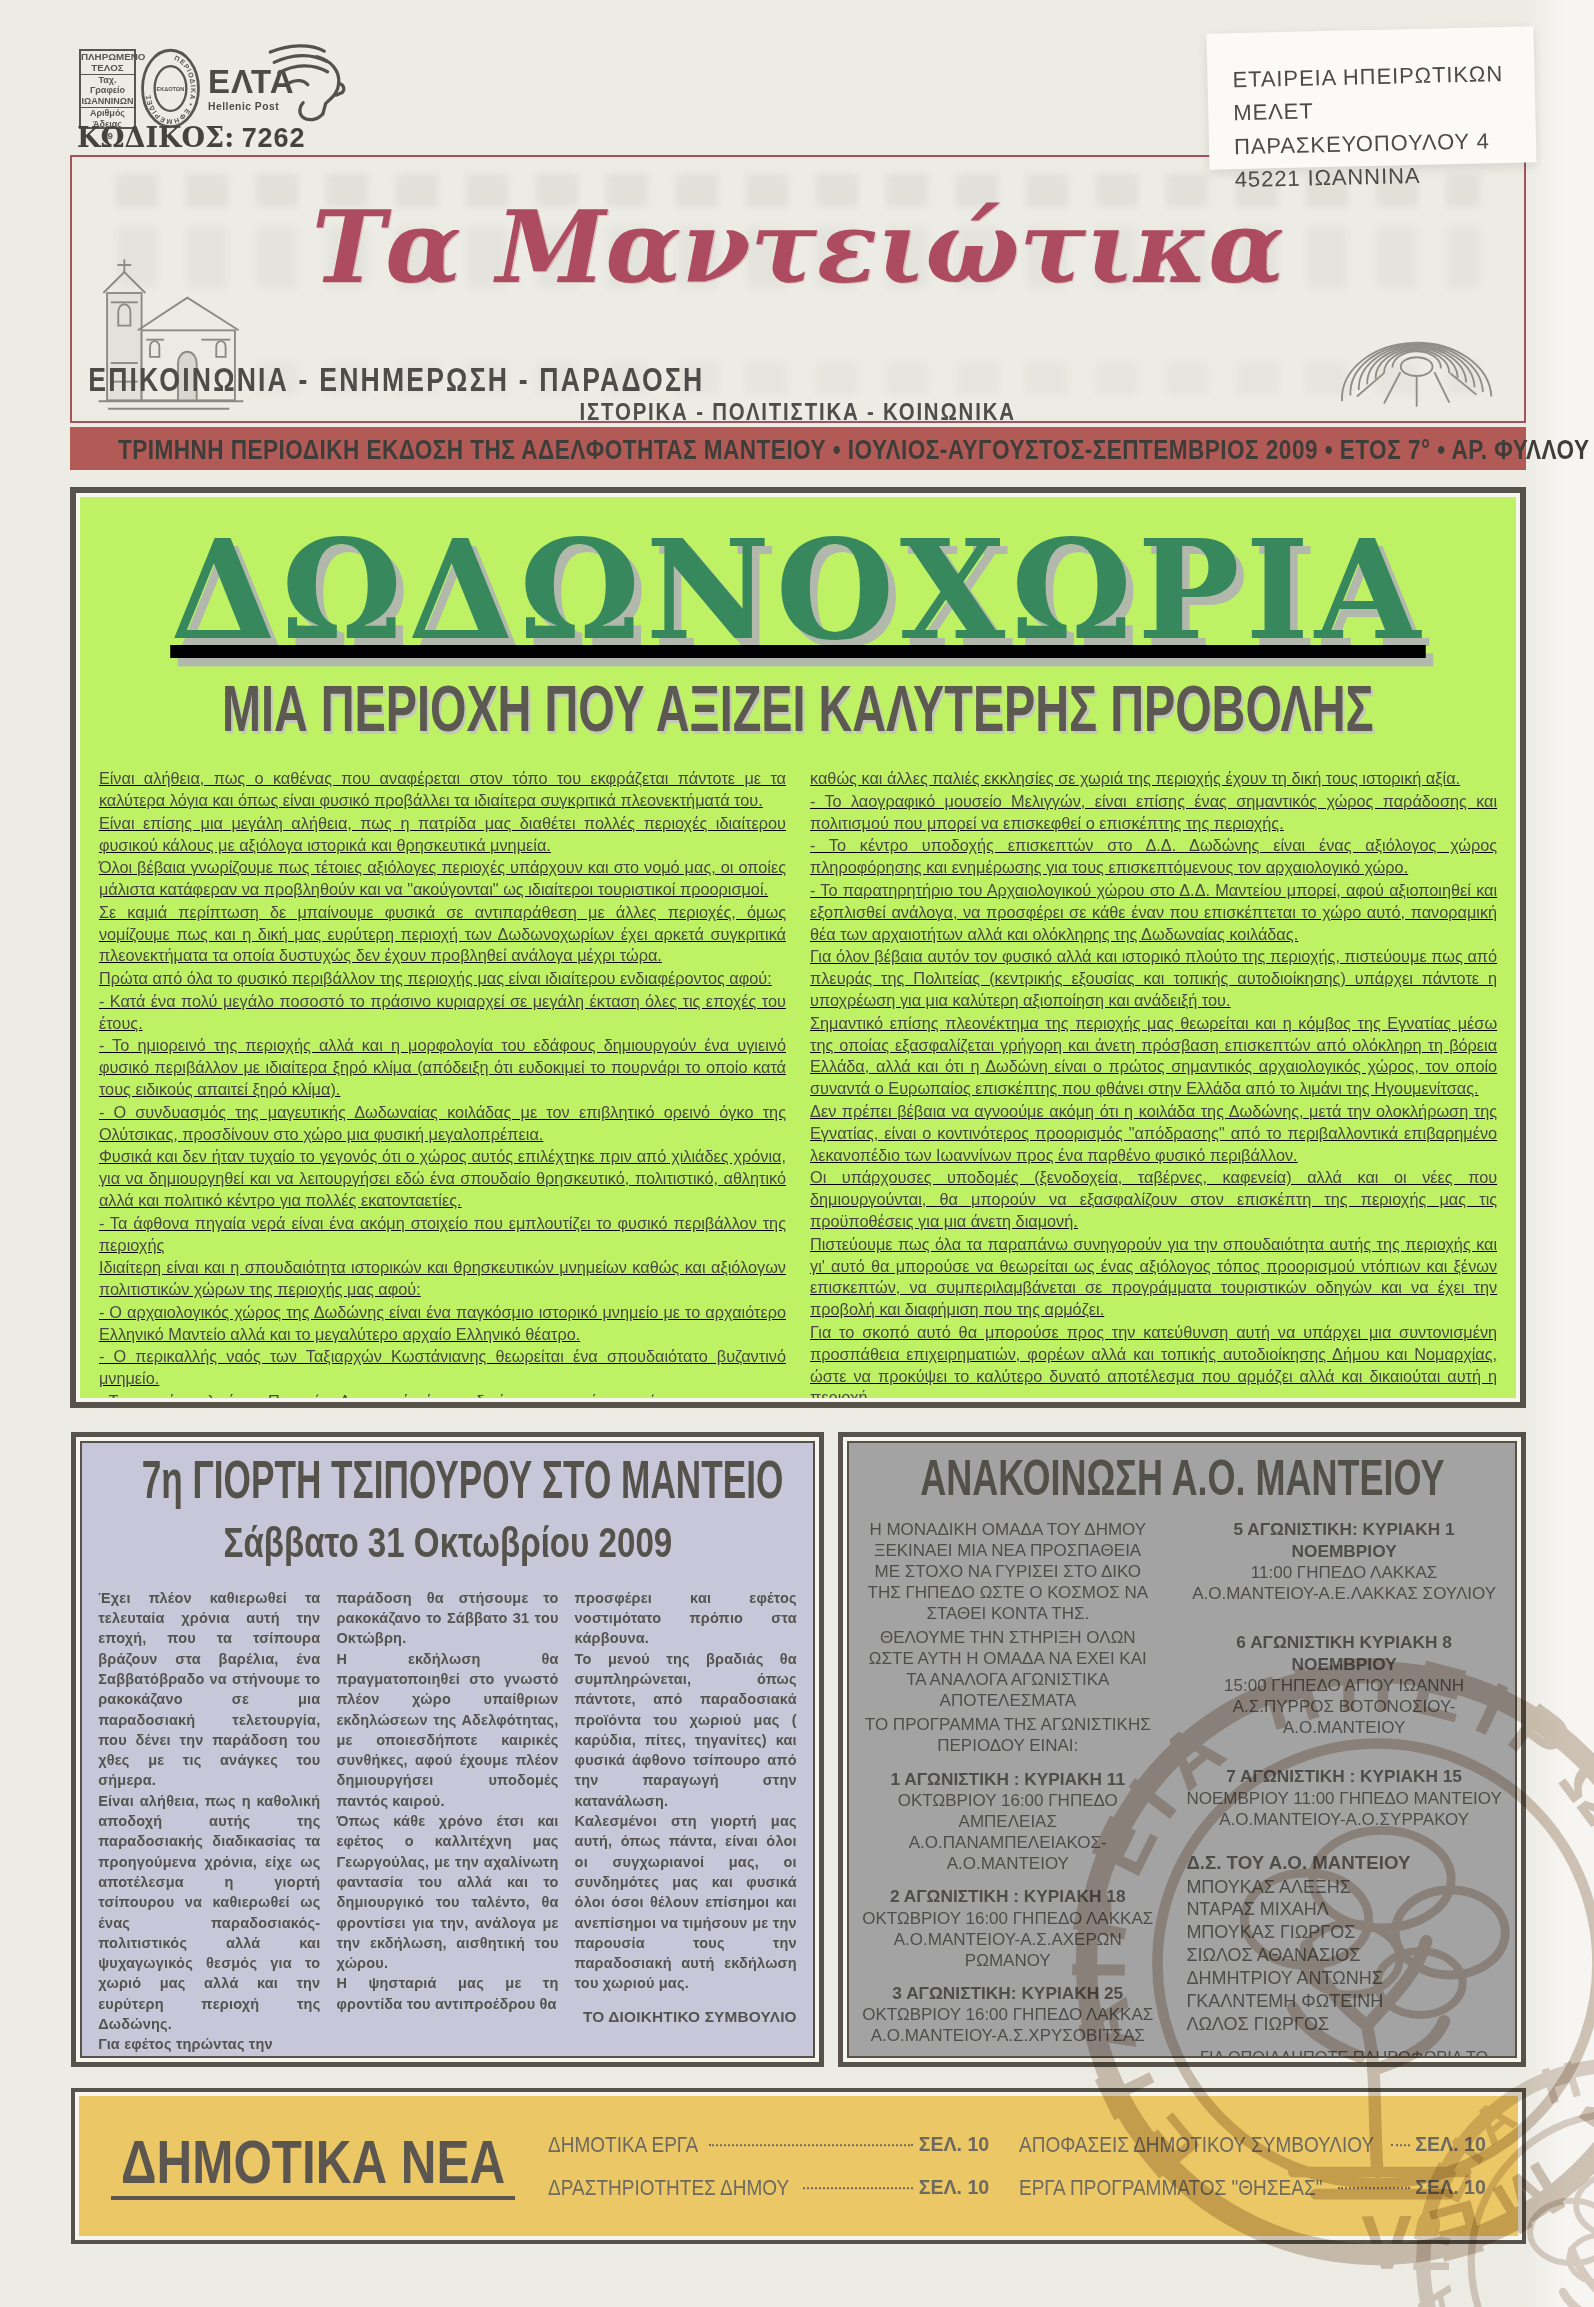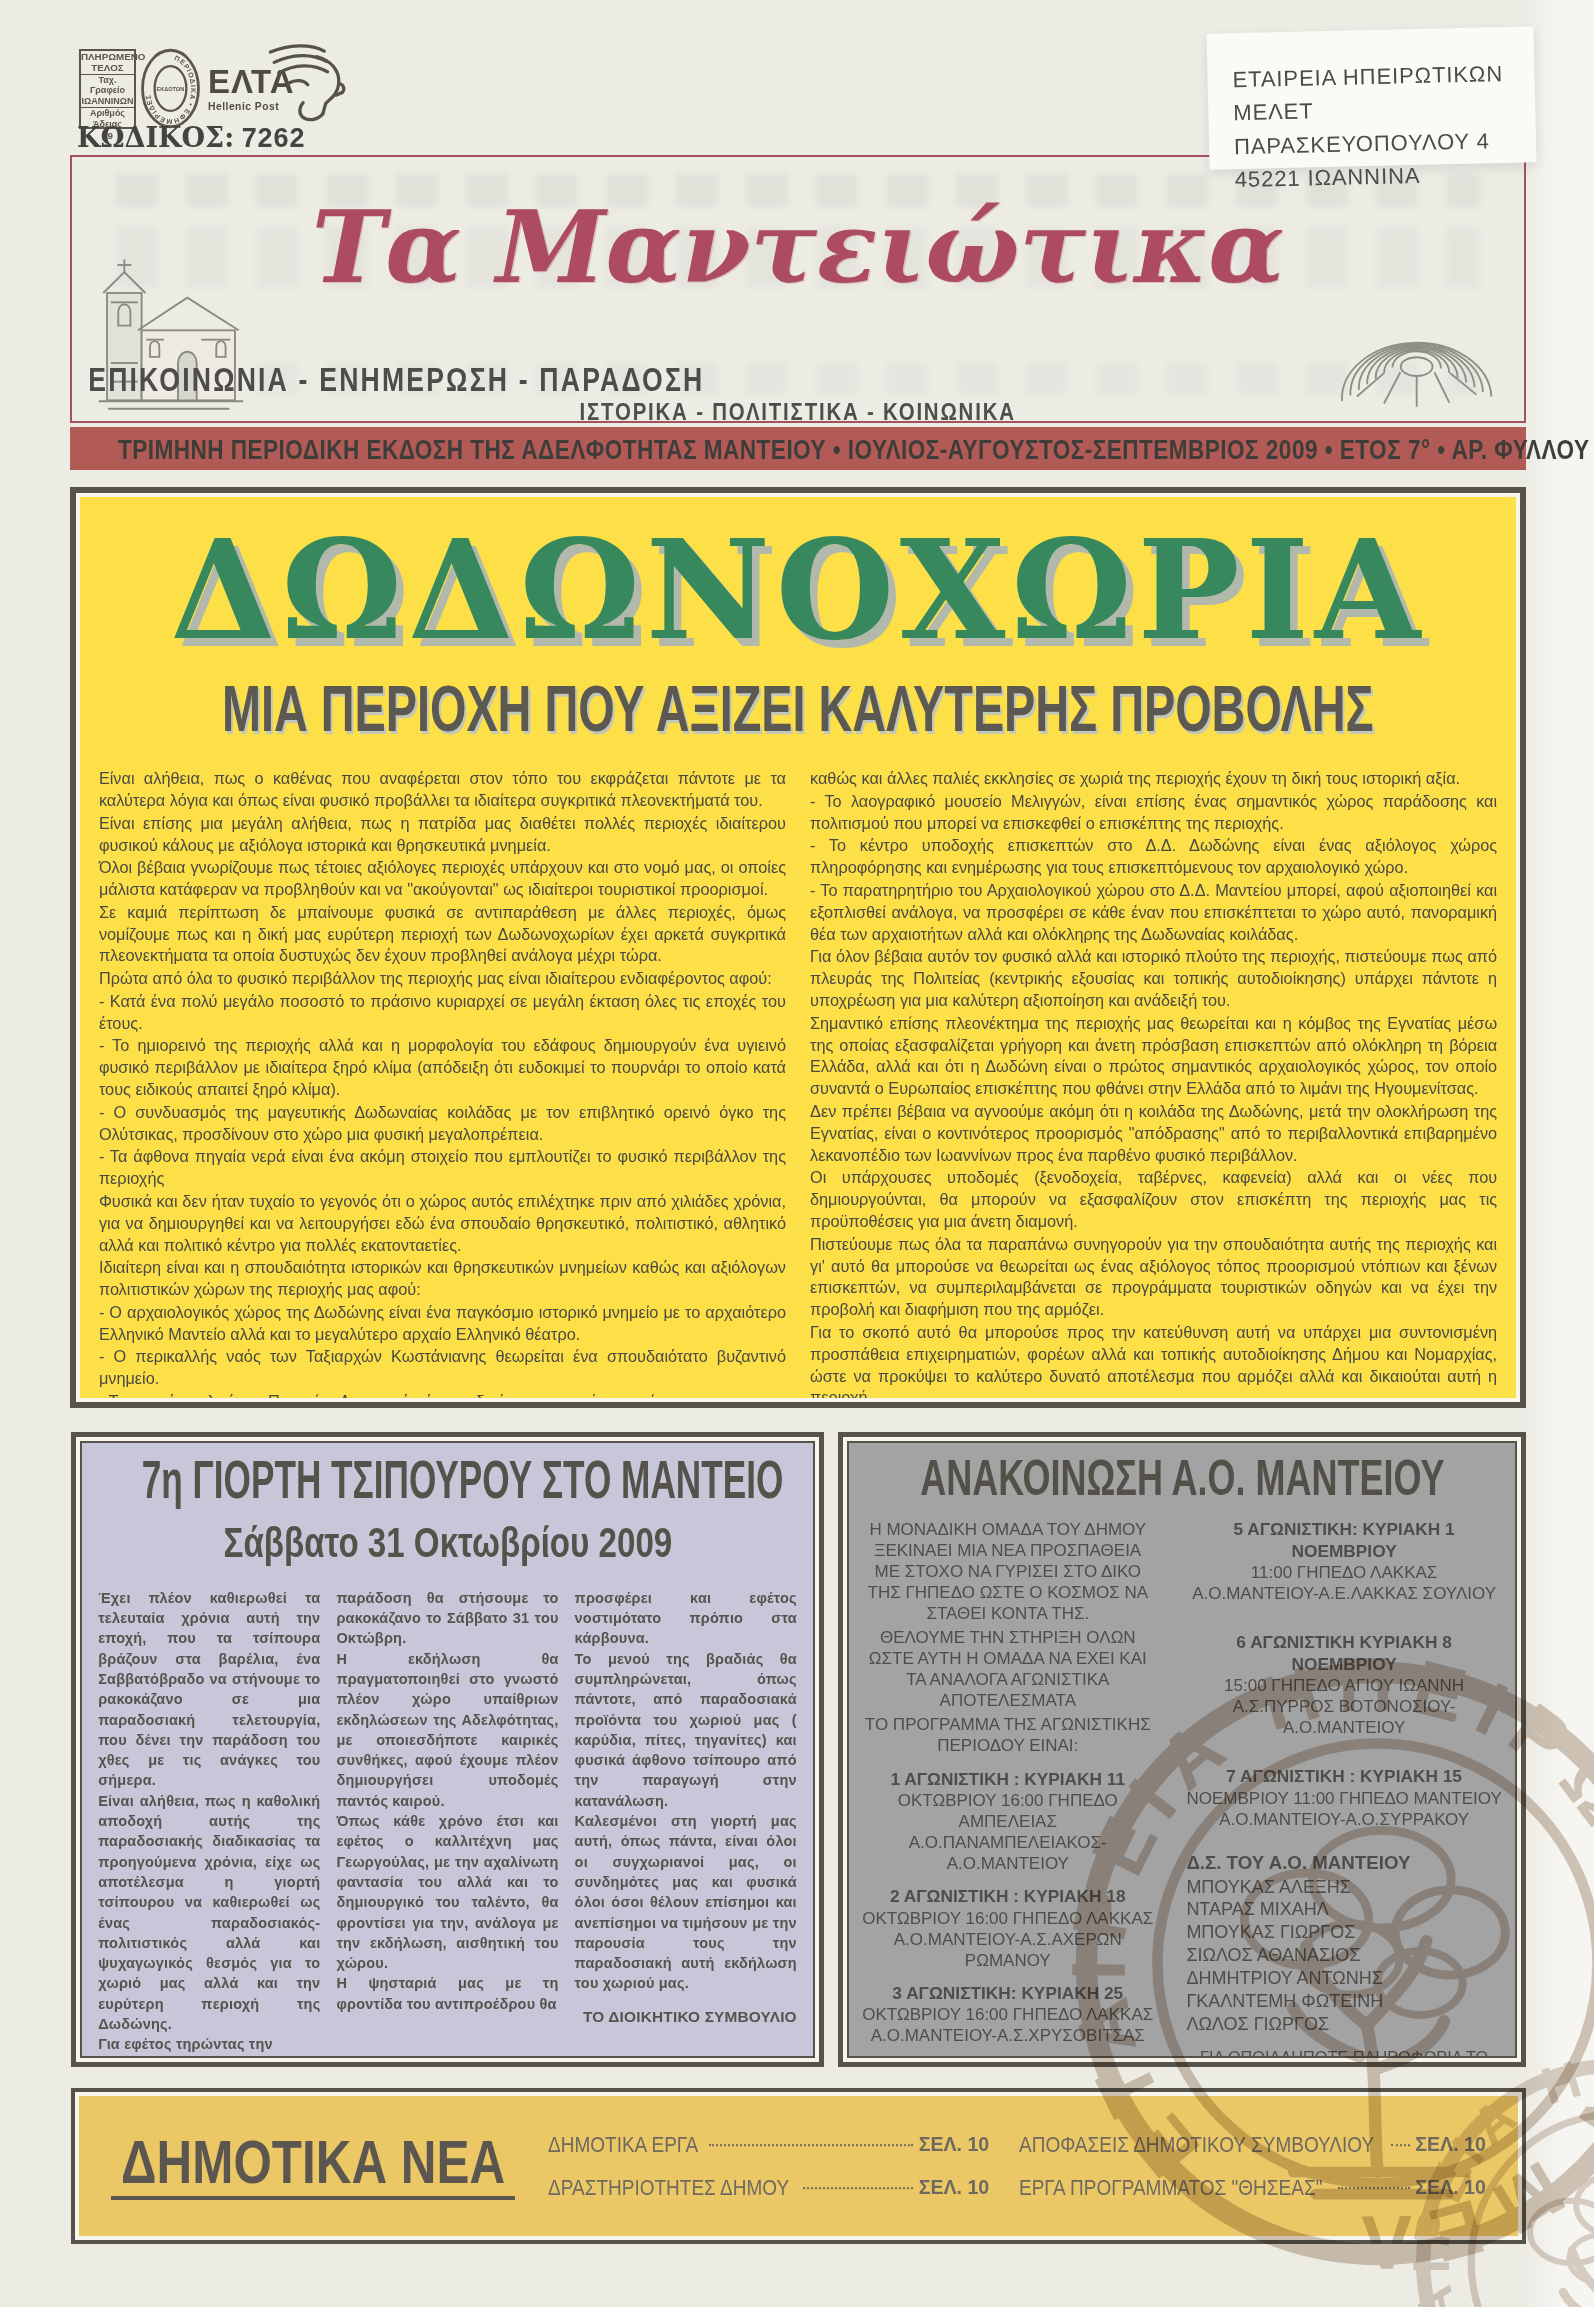--- a/index.html
+++ b/index.html
@@ -48,21 +48,21 @@
     text-align:center;line-height:43px;box-sizing:border-box;}
   .banner span{display:inline-block;font-size:24px;font-weight:bold;color:#3e3d39;letter-spacing:0.5px;transform:scale(.94,1.18);white-space:nowrap;}
 
   
   .panel{box-sizing:border-box;border:6px solid #57534b;background:#f6f5ee;padding:4.2px;z-index:1;}
   .panel .inner2{width:100%;height:100%;box-sizing:border-box;overflow:hidden;}
   .dbl .inner2{border:2.3px solid #57534b;}
 
   
   .green{left:70px;top:487px;width:1456px;height:921px;border-width:6.5px;}
-  .green .inner2{background:#fde047;padding:5.6px 18.7px;}
+  .green .inner2{background:#bef264;padding:5.6px 18.7px;text-decoration:underline;}
   .headline{margin-top:18px;text-align:center;font-family:"DejaVu Serif",serif;font-weight:bold;
     font-size:136px;line-height:1.02;color:#37895d;letter-spacing:5.6px;
     text-shadow:7.5px 8.4px 0 #b3b8ad;}
   .subheadline{margin-top:18.7px;text-align:center;color:#5b5951;}
   .subheadline span{display:inline-block;font-size:52px;font-weight:bold;transform:scale(.9,1.25);
     text-shadow:2.3px 2.8px 0 #c2c7b8;white-space:nowrap;}
   .cols{display:flex;gap:24px;margin-top:30px;}
   .col{flex:1;font-size:16.3px;line-height:1.34;color:#4a4944;text-align:justify;}
   .col p{margin:0 0 0.9px 0;}
 
@@ -253,22 +253,22 @@
       <div class="cols">
         <div class="col">
           <p>Είναι αλήθεια, πως ο καθένας που αναφέρεται στον τόπο του εκφράζεται πάντοτε  με τα καλύτερα λόγια και  όπως είναι φυσικό προβάλλει τα ιδιαίτερα συγκριτικά  πλεονεκτήματά του.</p>
           <p>Είναι επίσης μια μεγάλη αλήθεια, πως η πατρίδα μας διαθέτει  πολλές περιοχές ιδιαίτερου φυσικού κάλους με αξιόλογα ιστορικά και θρησκευτικά μνημεία.</p>
           <p>Όλοι βέβαια γνωρίζουμε  πως τέτοιες αξιόλογες περιοχές υπάρχουν  και στο νομό μας, οι οποίες μάλιστα κατάφεραν να προβληθούν  και να  "ακούγονται" ως ιδιαίτεροι τουριστικοί προορισμοί.</p>
           <p>Σε καμιά περίπτωση δε μπαίνουμε φυσικά σε αντιπαράθεση με άλλες περιοχές, όμως νομίζουμε πως και η δική μας ευρύτερη περιοχή των Δωδωνοχωρίων έχει αρκετά συγκριτικά πλεονεκτήματα τα οποία δυστυχώς δεν έχουν προβληθεί ανάλογα μέχρι τώρα.</p>
           <p>Πρώτα από όλα το φυσικό περιβάλλον της περιοχής μας είναι ιδιαίτερου ενδιαφέροντος αφού:</p>
           <p>- Κατά ένα πολύ μεγάλο ποσοστό το πράσινο κυριαρχεί σε μεγάλη έκταση όλες τις εποχές του έτους.</p>
           <p>- Το ημιορεινό της περιοχής αλλά και η μορφολογία του εδάφους δημιουργούν ένα υγιεινό φυσικό περιβάλλον με ιδιαίτερα ξηρό κλίμα (απόδειξη ότι ευδοκιμεί το πουρνάρι το οποίο κατά τους ειδικούς απαιτεί ξηρό κλίμα).</p>
           <p>- Ο συνδυασμός της μαγευτικής Δωδωναίας κοιλάδας με τον επιβλητικό ορεινό όγκο της Ολύτσικας, προσδίνουν στο χώρο μια φυσική μεγαλοπρέπεια.</p>
+          <p>Φυσικά και δεν  ήταν τυχαίο το γεγονός ότι  ο χώρος αυτός επιλέχτηκε  πριν από χιλιάδες χρόνια, για να δημιουργηθεί και να λειτουργήσει εδώ ένα  σπουδαίο  θρησκευτικό, πολιτιστικό, αθλητικό αλλά και πολιτικό κέντρο για πολλές εκατονταετίες.</p>
           <p>- Τα άφθονα πηγαία νερά είναι ένα ακόμη στοιχείο που εμπλουτίζει  το φυσικό περιβάλλον της περιοχής</p>
-          <p>Φυσικά και δεν  ήταν τυχαίο το γεγονός ότι  ο χώρος αυτός επιλέχτηκε  πριν από χιλιάδες χρόνια, για να δημιουργηθεί και να λειτουργήσει εδώ ένα  σπουδαίο  θρησκευτικό, πολιτιστικό, αθλητικό αλλά και πολιτικό κέντρο για πολλές εκατονταετίες.</p>
           <p>Ιδιαίτερη είναι και η σπουδαιότητα ιστορικών και θρησκευτικών μνημείων καθώς και αξιόλογων πολιτιστικών χώρων της περιοχής μας αφού:</p>
           <p>- Ο αρχαιολογικός χώρος της Δωδώνης είναι ένα παγκόσμιο ιστορικό μνημείο με το αρχαιότερο Ελληνικό Μαντείο αλλά και το μεγαλύτερο αρχαίο Ελληνικό θέατρο.</p>
           <p>- Ο περικαλλής ναός των Ταξιαρχών  Κωστάνιανης θεωρείται ένα σπουδαιότατο βυζαντινό μνημείο.</p>
           <p>- Το κρυφό σχολειό της Παναγίας Δραμεσιών έχει τη δική του ιστορική σημασία.</p>
 
         </div>
         <div class="col">
           <p>καθώς και άλλες παλιές  εκκλησίες  σε χωριά της περιοχής έχουν τη δική τους ιστορική αξία.</p>
           <p>- Το λαογραφικό μουσείο Μελιγγών, είναι επίσης ένας σημαντικός χώρος παράδοσης και πολιτισμού που μπορεί να επισκεφθεί ο επισκέπτης της περιοχής.</p>
           <p>- Το κέντρο υποδοχής επισκεπτών στο Δ.Δ. Δωδώνης είναι ένας αξιόλογος χώρος πληροφόρησης και ενημέρωσης για τους  επισκεπτόμενους τον αρχαιολογικό χώρο.</p>

